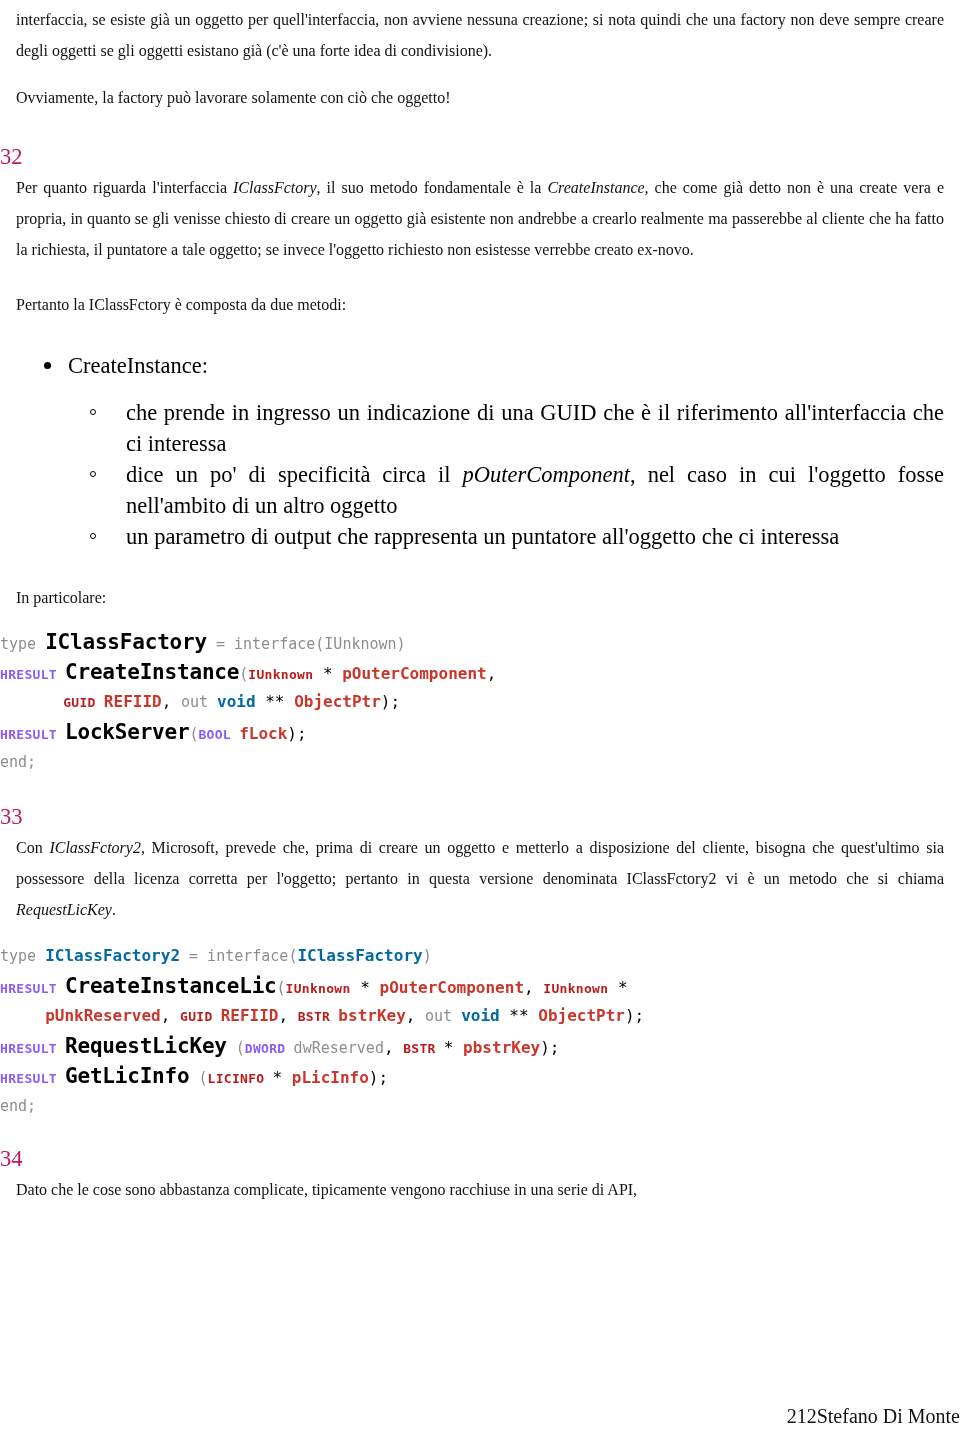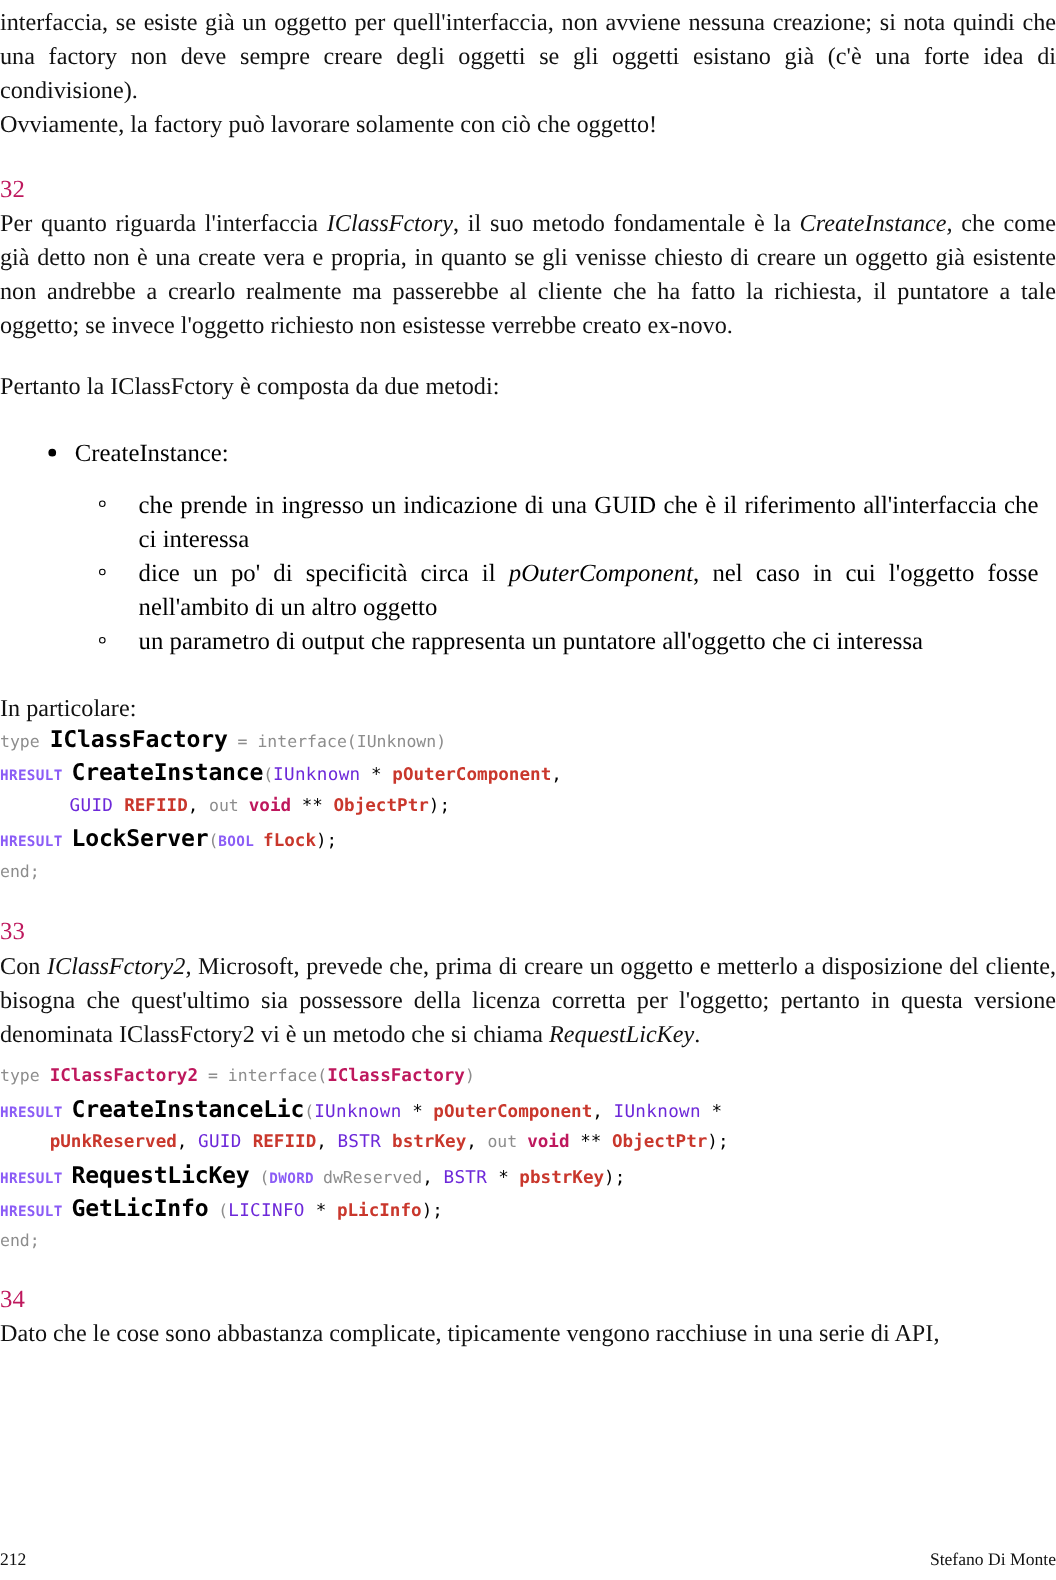--- a/index.html
+++ b/index.html
@@ -18,24 +18,24 @@
   .page {
     position: absolute;
     left: 0; top: 0;
     width: 960px;
     height: 1436px;
     padding: 0;
   }
 
   
   .para {
-    font-size: 22px;
+    font-size: 16px;
     line-height: 31px;
     text-align: justify;
-    margin: 0;
+    margin: 16px;
     color: #111;
   }
   .para.left { text-align: left; }
   .it { font-style: italic; }
 
   .secnum {
     font-size: 22.5px;
     line-height: 31px;
     margin: 0;
     color: #be185d;
@@ -97,37 +97,37 @@
   
   .code {
     font-family: "DejaVu Sans Mono", "Liberation Mono", monospace;
     font-size: 15px;
     line-height: 30px;
     white-space: pre;
     color: #000;
   }
   .code .kw      { color: #8d8d8d; font-weight: normal; font-size: 15px; }
   .code .sml     { color: #8b5cf6; font-weight: bold; font-size: 13px; letter-spacing: .3px; }
-  .code .smlblk  { color: #6d28d9;    font-weight: normal; font-size: 16px; letter-spacing: .3px; }
+  .code .smlblk  { color: #b91c1c;    font-weight: bold; font-size: 13px; letter-spacing: .3px; }
   .code .name    { color: #000;    font-weight: bold; font-size: 21px; letter-spacing: -0.2px; }
   .code .red     { color: #c9372c; font-weight: bold; font-size: 16px; }
-  .code .blk     { color: #be185d;    font-weight: bold; font-size: 16px; }
+  .code .blk     { color: #0369a1;    font-weight: bold; font-size: 16px; }
   .code .gry     { color: #8d8d8d; font-weight: normal; font-size: 15px; }
   .code .punct   { color: #000;    font-weight: normal; font-size: 16px; }
   .code-line { display: block; height: 30px; }
 
   
   .footer {
     position: absolute;
     left: 0;
     bottom: 8px;
     width: 960px;
     display: flex;
-    justify-content: space-between;
-    font-size: 16px;
+    justify-content: flex-end;
+    font-size: 20px;
     color: #111;
   }
 </style>
 </head>
 <body>
 
 <div class="page">
 
   <p class="para" style="margin-top:4px;">interfaccia, se esiste già un oggetto per quell'interfaccia, non avviene nessuna creazione; si nota quindi che una factory non deve sempre creare degli oggetti se gli oggetti esistano già (c'è una forte idea di condivisione).</p>
 

